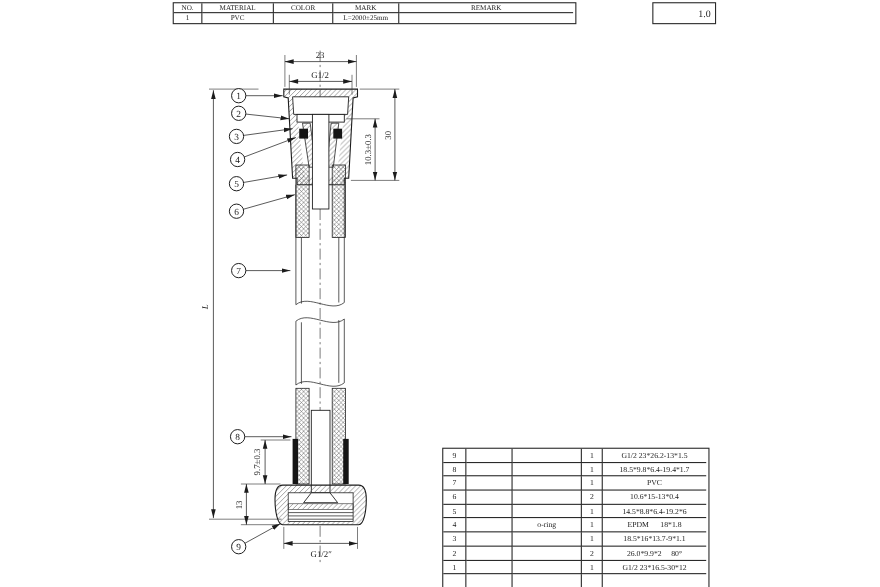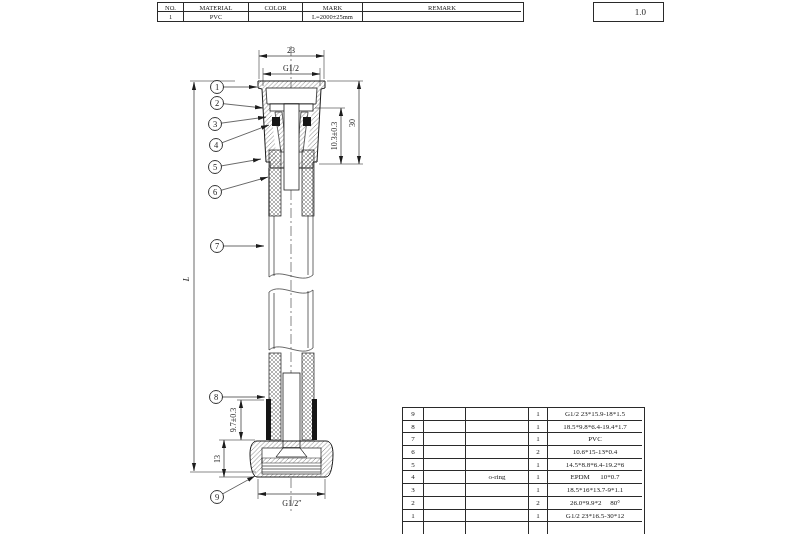--- a/index.html
+++ b/index.html
@@ -8,21 +8,21 @@
   
   #title-block{position:absolute;left:157px;top:2px;width:365px;border:1px solid #2a2a2a;
                display:grid;grid-template-columns:26px 65px 54px 60px 158px;grid-auto-rows:9px;
                font-size:6.5px;line-height:9px;text-align:center;}
   #title-block .c{border-right:1px solid #2a2a2a;border-bottom:1px solid #2a2a2a;
                   overflow:hidden;white-space:nowrap;}
   #title-block .c:nth-child(5n){border-right:none;}
   #title-block .c:nth-child(n+6){border-bottom:none;}
   
   #rev-box{position:absolute;left:593px;top:2px;width:52px;height:18px;border:1.5px solid #2a2a2a;
-           font-size:9px;line-height:18px;text-align:right;padding-right:17px;}
+           font-size:9px;line-height:18px;text-align:right;padding-right:4px;}
   
   #parts-table{position:absolute;left:402px;top:407px;width:241px;height:127px;border:1px solid #2a2a2a;
                display:grid;grid-template-columns:21px 42px 63px 19px 94px;grid-auto-rows:12.7px;
                font-size:7px;line-height:12.7px;text-align:center;}
   #parts-table .c{border-right:1px solid #2a2a2a;border-bottom:1px solid #2a2a2a;
                   overflow:hidden;white-space:pre;}
   #parts-table .c:nth-child(5n){border-right:none;}
   
   #drawing{position:absolute;left:0;top:0;}
   .thin{fill:none;stroke:#2a2a2a;stroke-width:0.7;}
@@ -206,21 +206,21 @@
       <circle class="bln" cx="217" cy="497" r="6.5"></circle>
       <text class="btxt" x="217" y="500">9</text>
     </g>
   </svg>
 
   <div id="parts-table">
     <div class="c">9</div>
     <div class="c"></div>
     <div class="c"></div>
     <div class="c">1</div>
-    <div class="c">G1/2 23*15.9-18*1.5</div>
+    <div class="c">G1/2 23*26.2-13*1.5</div>
 
     <div class="c">8</div>
     <div class="c"></div>
     <div class="c"></div>
     <div class="c">1</div>
     <div class="c">18.5*9.8*6.4-19.4*1.7</div>
 
     <div class="c">7</div>
     <div class="c"></div>
     <div class="c"></div>
@@ -236,21 +236,21 @@
     <div class="c">5</div>
     <div class="c"></div>
     <div class="c"></div>
     <div class="c">1</div>
     <div class="c">14.5*8.8*6.4-19.2*6</div>
 
     <div class="c">4</div>
     <div class="c"></div>
     <div class="c">o-ring</div>
     <div class="c">1</div>
-    <div class="c">EPDM      10*0.7</div>
+    <div class="c">EPDM      18*1.8</div>
 
     <div class="c">3</div>
     <div class="c"></div>
     <div class="c"></div>
     <div class="c">1</div>
     <div class="c">18.5*16*13.7-9*1.1</div>
 
     <div class="c">2</div>
     <div class="c"></div>
     <div class="c"></div>

